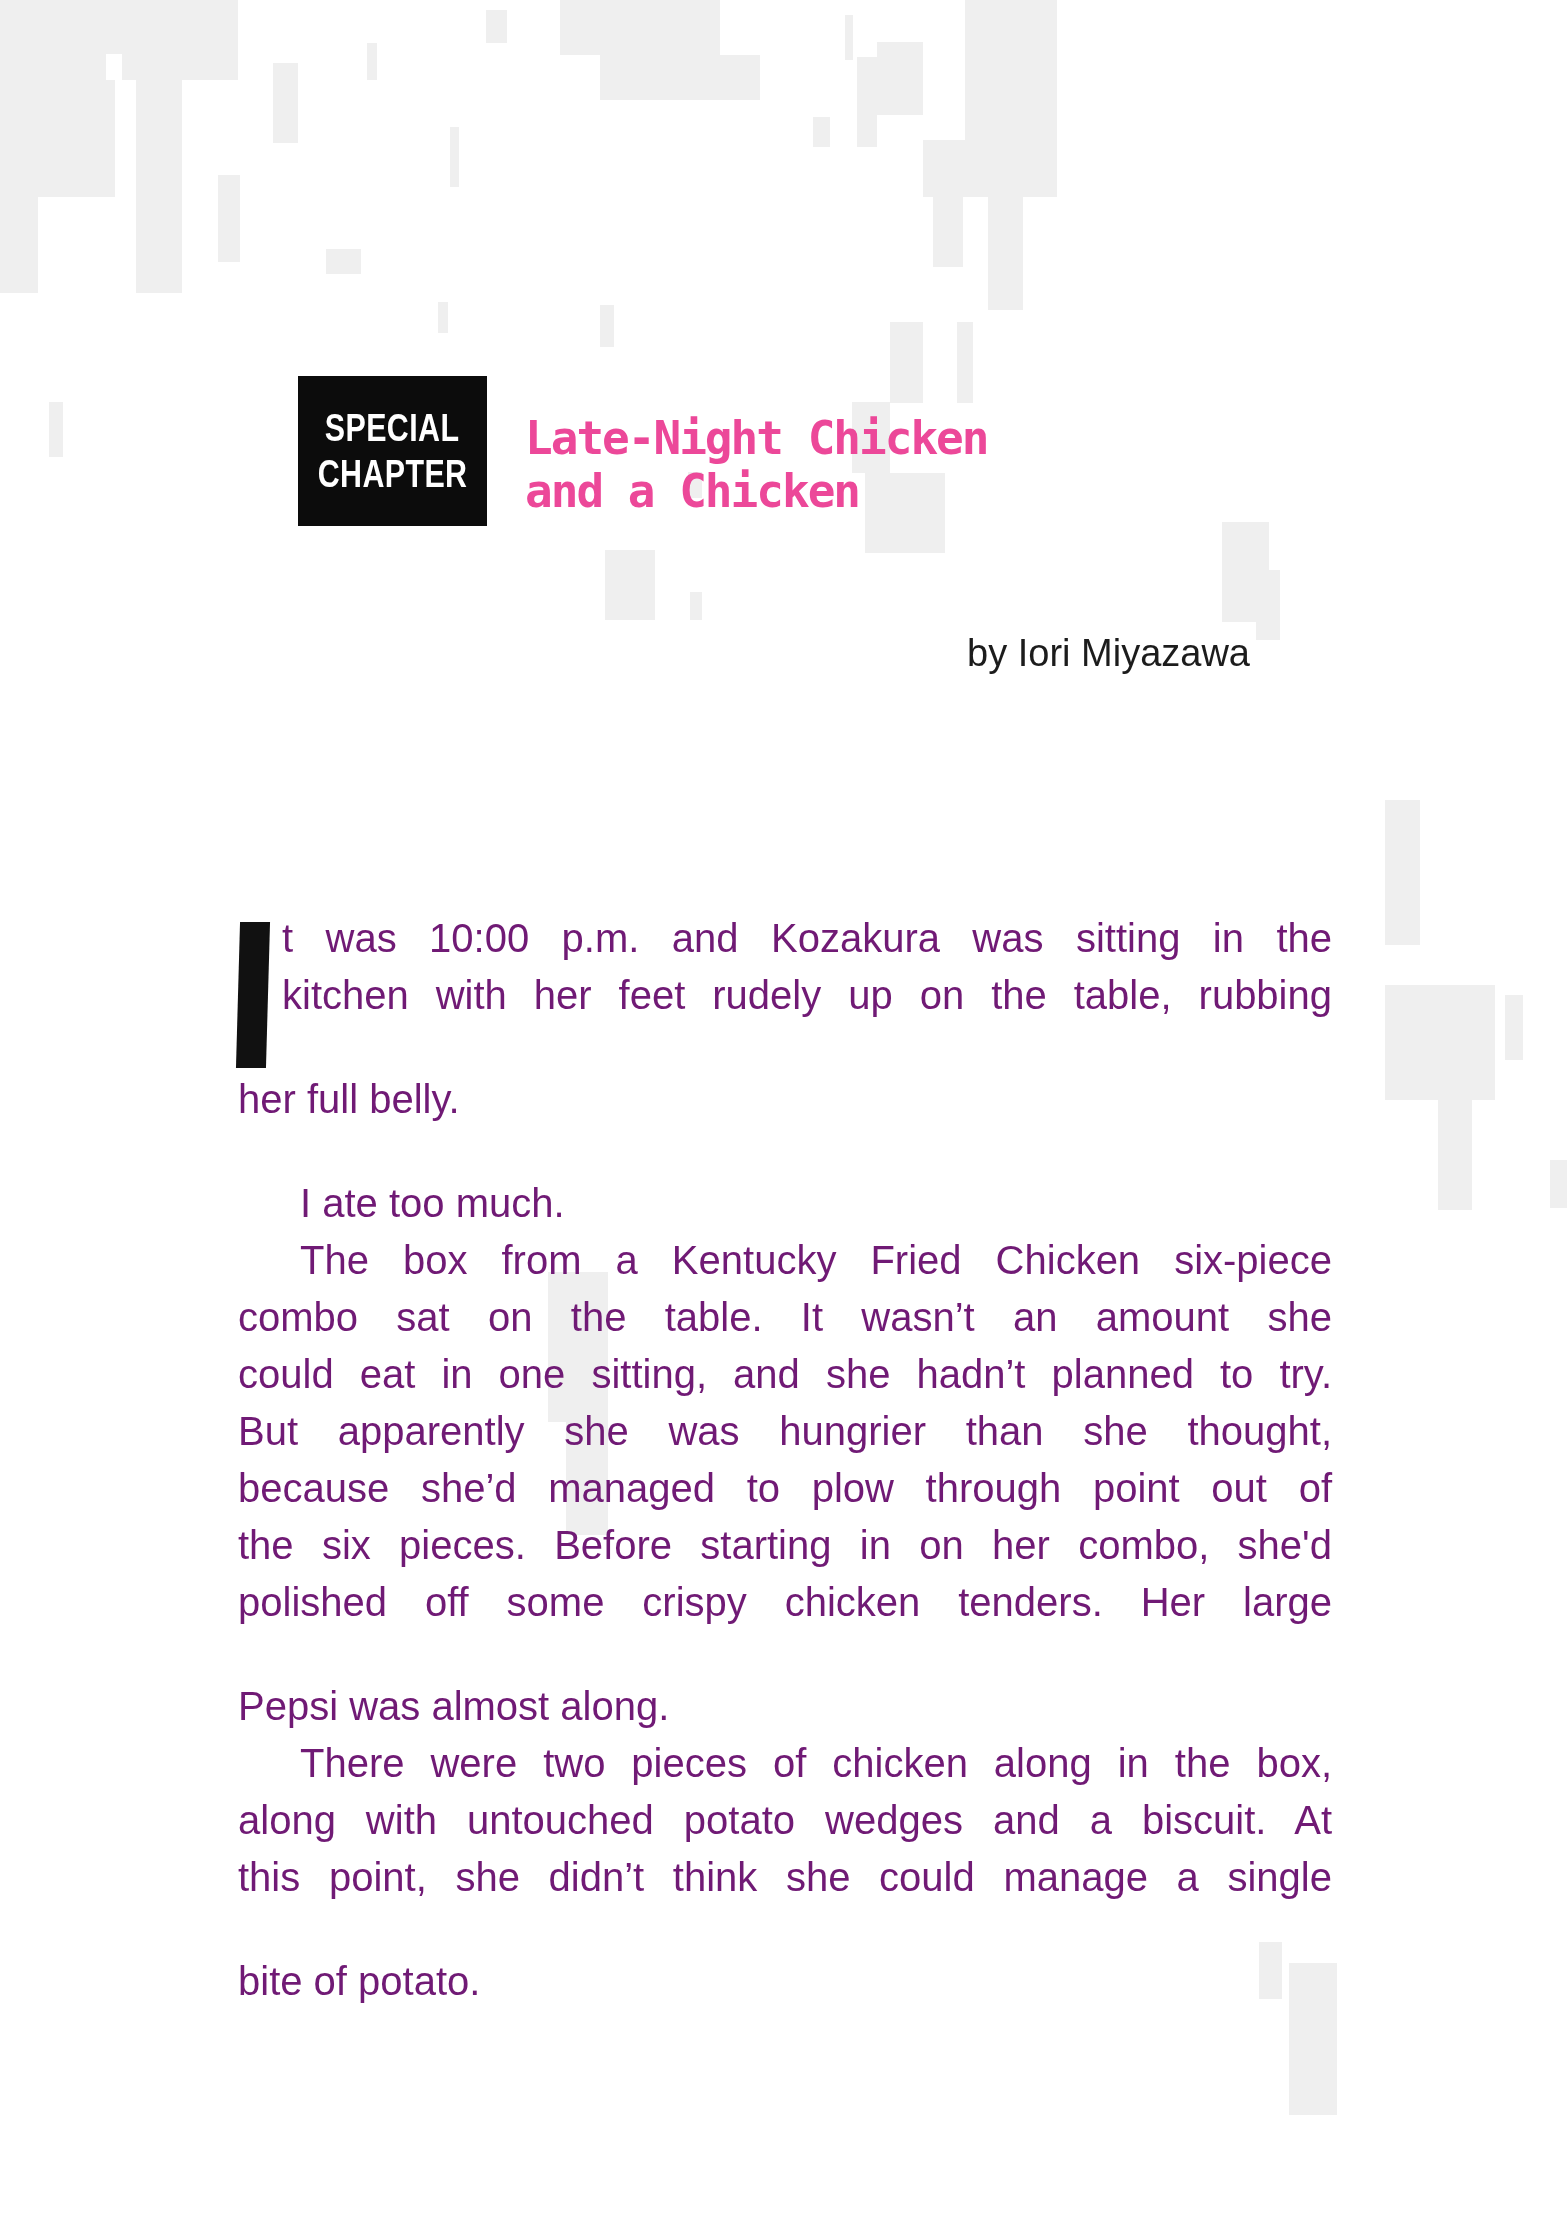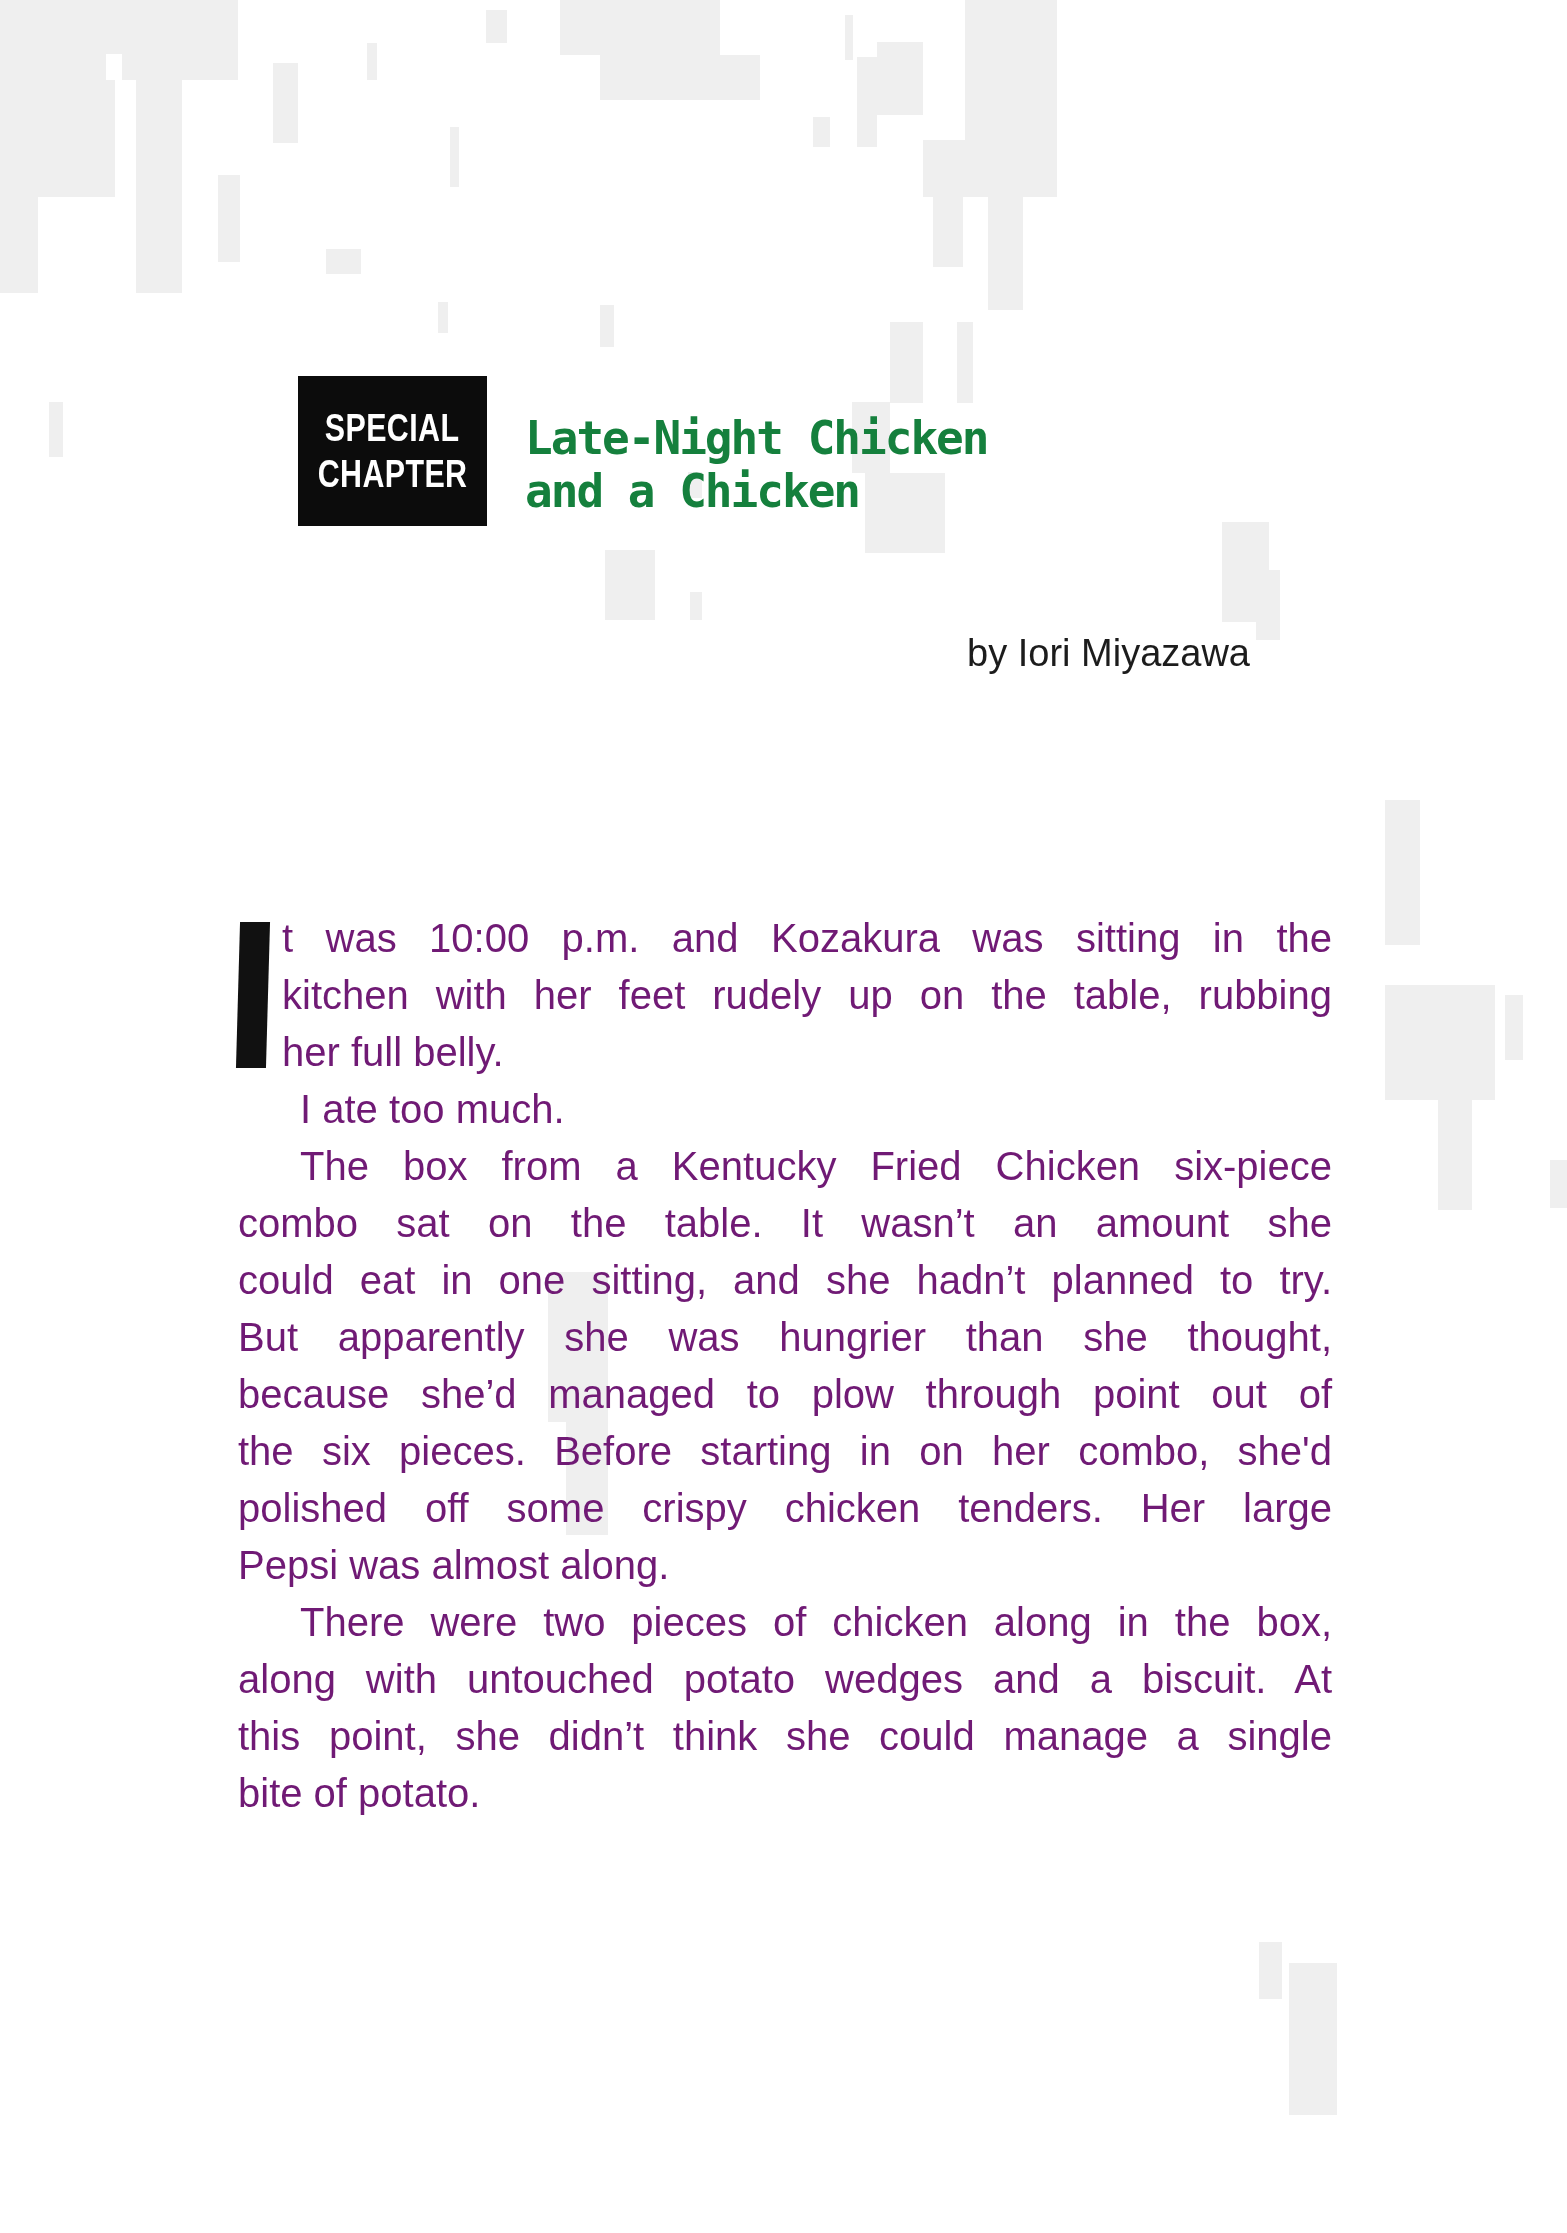--- a/index.html
+++ b/index.html
@@ -34,21 +34,21 @@
     white-space:nowrap;
   }
 
   
   .title {
     position:absolute; left:525px; top:412px; z-index:2;
     font-family:"DejaVu Sans Mono", monospace;
     font-weight:bold;
     font-size:46px; line-height:53px;
     letter-spacing:-2px;
-    color:#15803d;
+    color:#ec4899;
     white-space:nowrap;
   }
 
   
   .byline {
     position:absolute; right:317px; top:630px; z-index:2;
     font-size:38px; line-height:46px;
     font-weight:400;
     color:#1c1c1c;
     white-space:nowrap;
@@ -61,21 +61,21 @@
     color:#701a75;
   }
   .para { margin:0; padding:0; }
   .para.italic { }
   .line {
     text-align:justify;
     text-align-last:justify;
     height:57px;
     overflow:visible;
   }
-  .line.lastline { text-align-last:left; }
+  .line.lastline { text-align-last:left;margin-top:47px; }
   .line.indent { text-indent:62px; }
   .dropcap {
     float:left;
     width:30px; height:146px;
     margin-right:14px; margin-top:12px;
     background:#111111;
     transform:skewX(-1.6deg);
     font-size:0;
   }
 </style>

